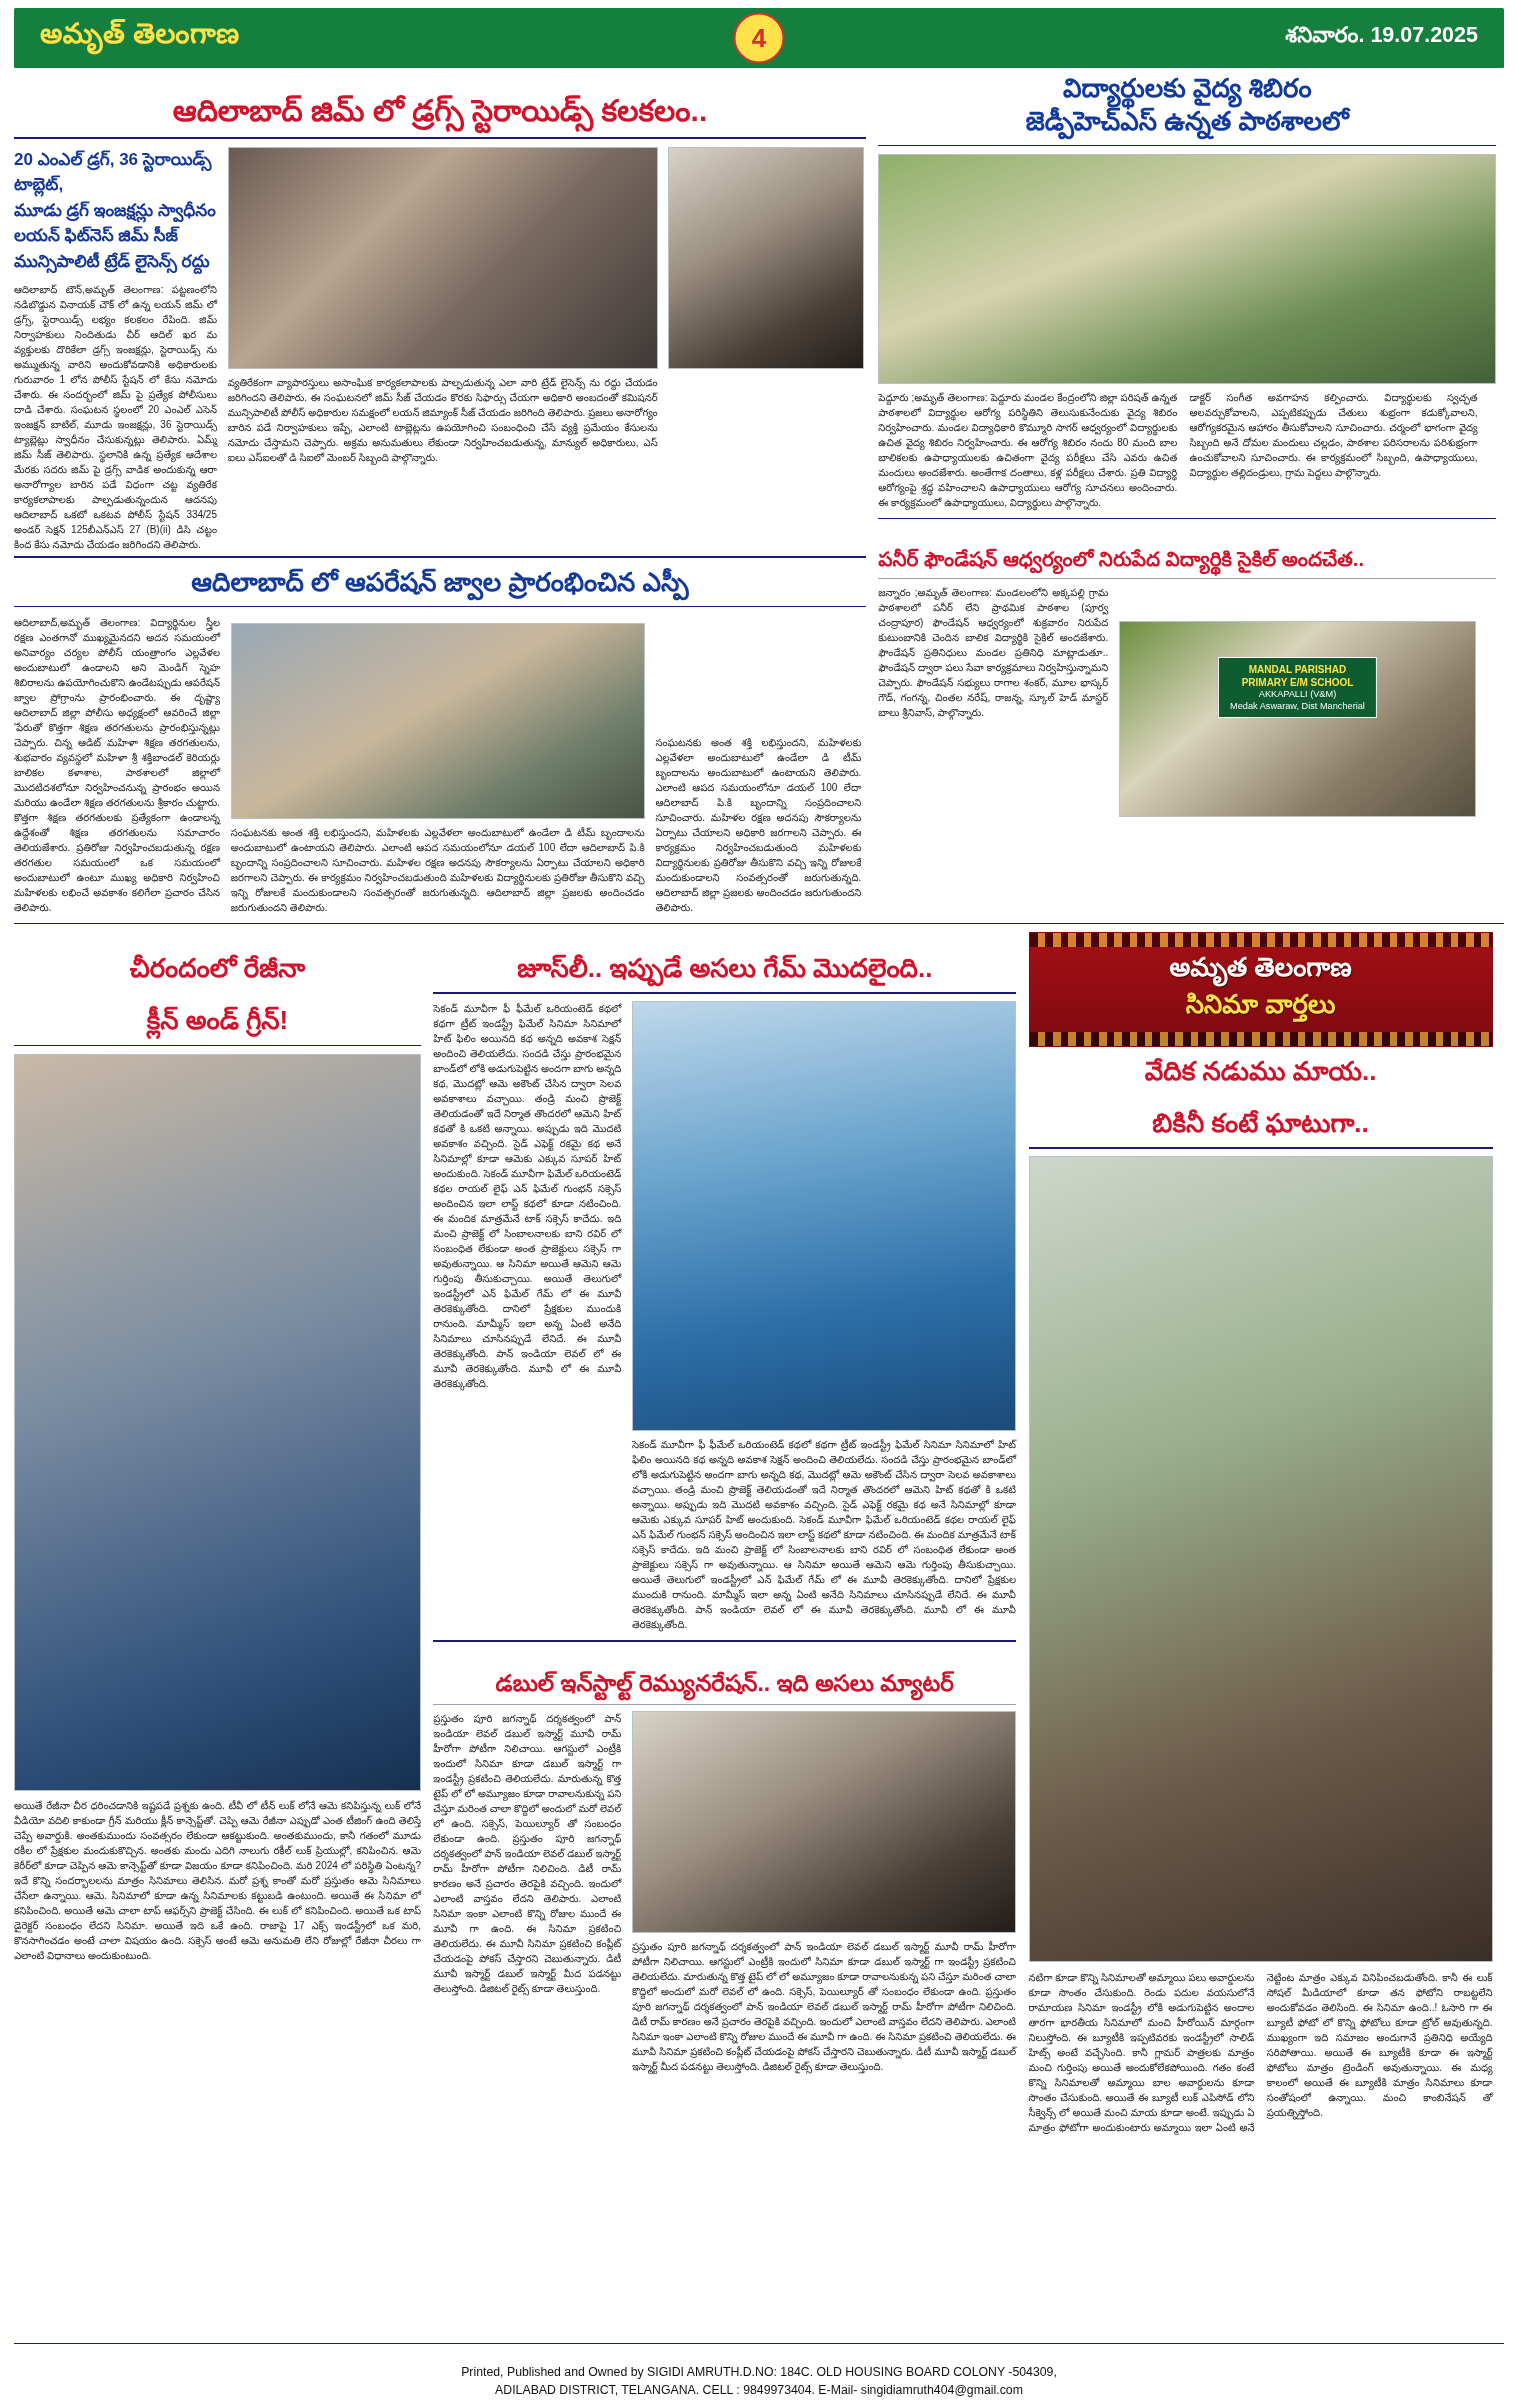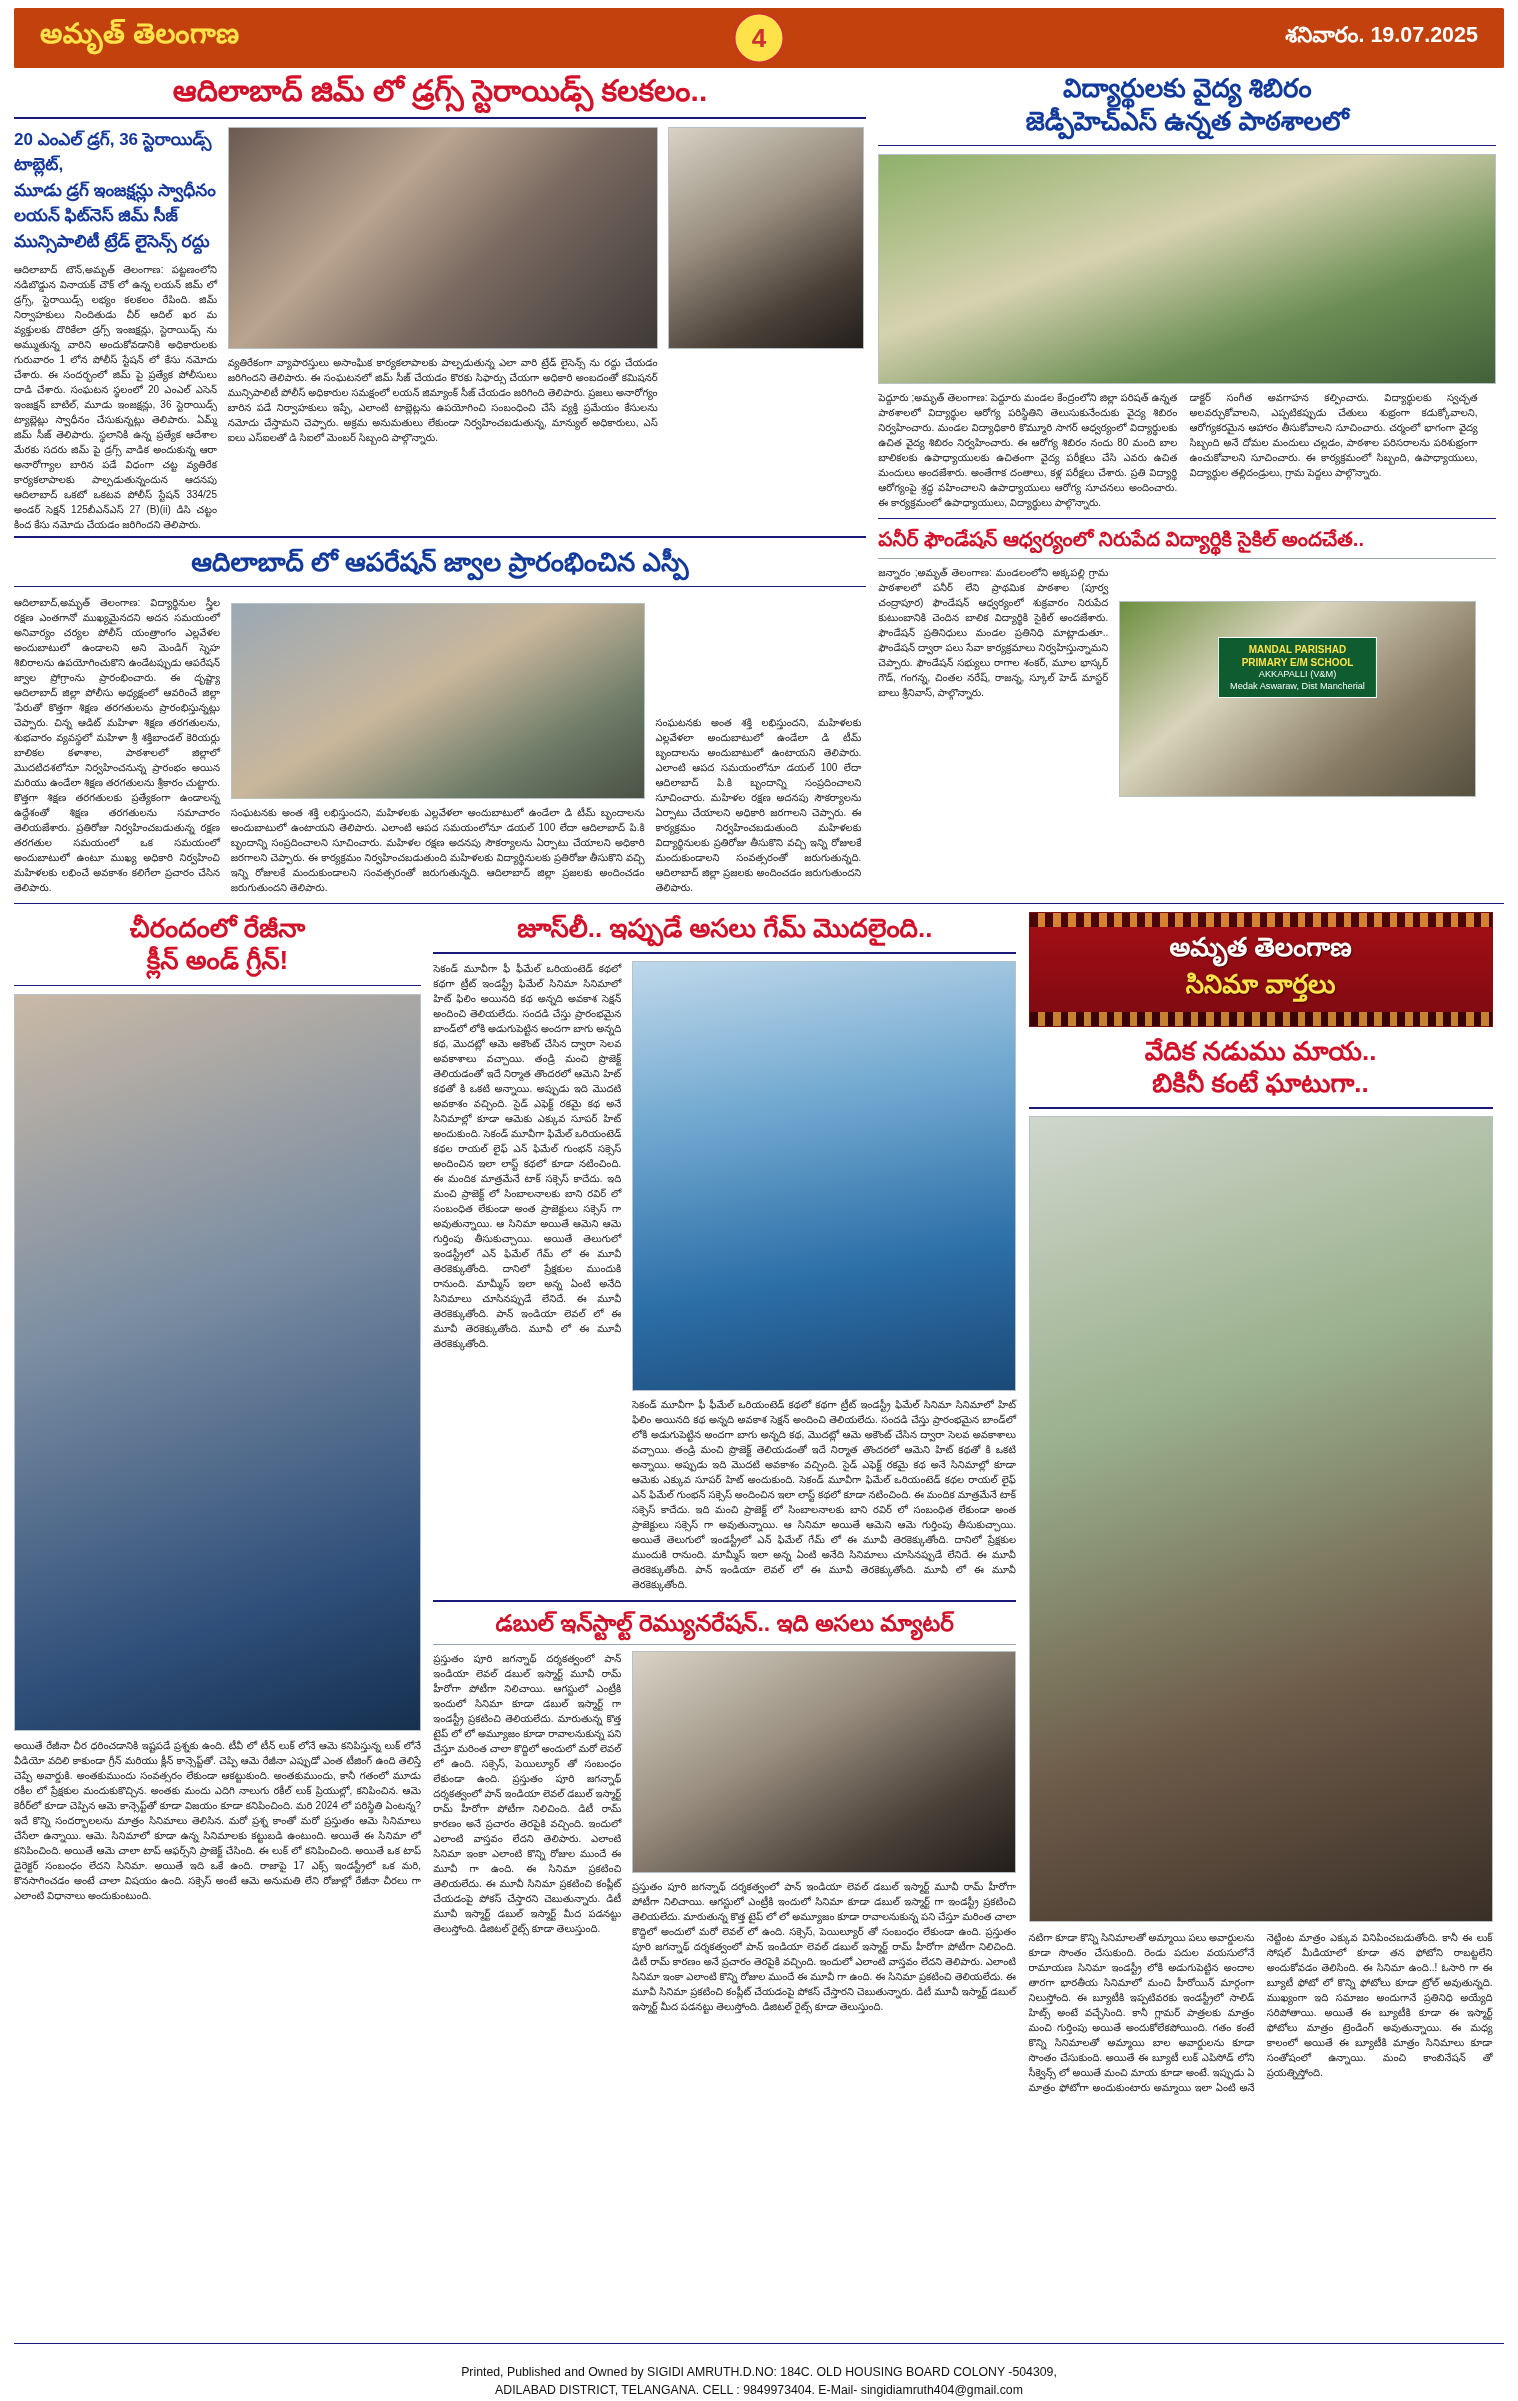--- a/index.html
+++ b/index.html
@@ -10,21 +10,21 @@
     font-family:"Liberation Sans", sans-serif;
     color:#111;
     position:relative;
     overflow:hidden;
   }
   .page { width:1518px; height:2401px; position:relative; padding:0 14px; }
 
   
   .masthead {
     height:60px; margin:7.7px 0 4.6px 0;
-    background:#c2410c;
+    background:#15803d;
     display:flex; align-items:center; justify-content:space-between;
     padding:0 26px; position:relative;
     border-radius:1.5px;
   }
   .masthead-title {
     color:#ffe24a; font-size:28px; font-weight:bold; letter-spacing:0.4px;
   }
   .masthead-date { color:#ffffff; font-size:21.5px; font-weight:bold; }
   .page-badge {
     position:absolute; left:50%; top:50%; transform:translate(-50%,-50%);
@@ -34,20 +34,21 @@
     color:#cf3030; font-size:26px; font-weight:bold;
   }
 
   
   .row { display:flex; gap:12.3px; }
   .col { display:flex; flex-direction:column; }
 
   .hl-red {
     color:#d3122a; font-weight:bold; line-height:1.25;
     text-align:center;
+    margin-top:20px;
   }
   .hl-blue { color:#123a9c; font-weight:bold; line-height:1.25; text-align:center;}
   .h-xl { font-size:30px; }
   .h-lg { font-size:26px; }
   .h-md { font-size:23px; }
   .h-sm { font-size:20px; }
 
   .sub-blue {
     color:#14379b; font-size:17px; font-weight:bold; line-height:1.5;
   }

